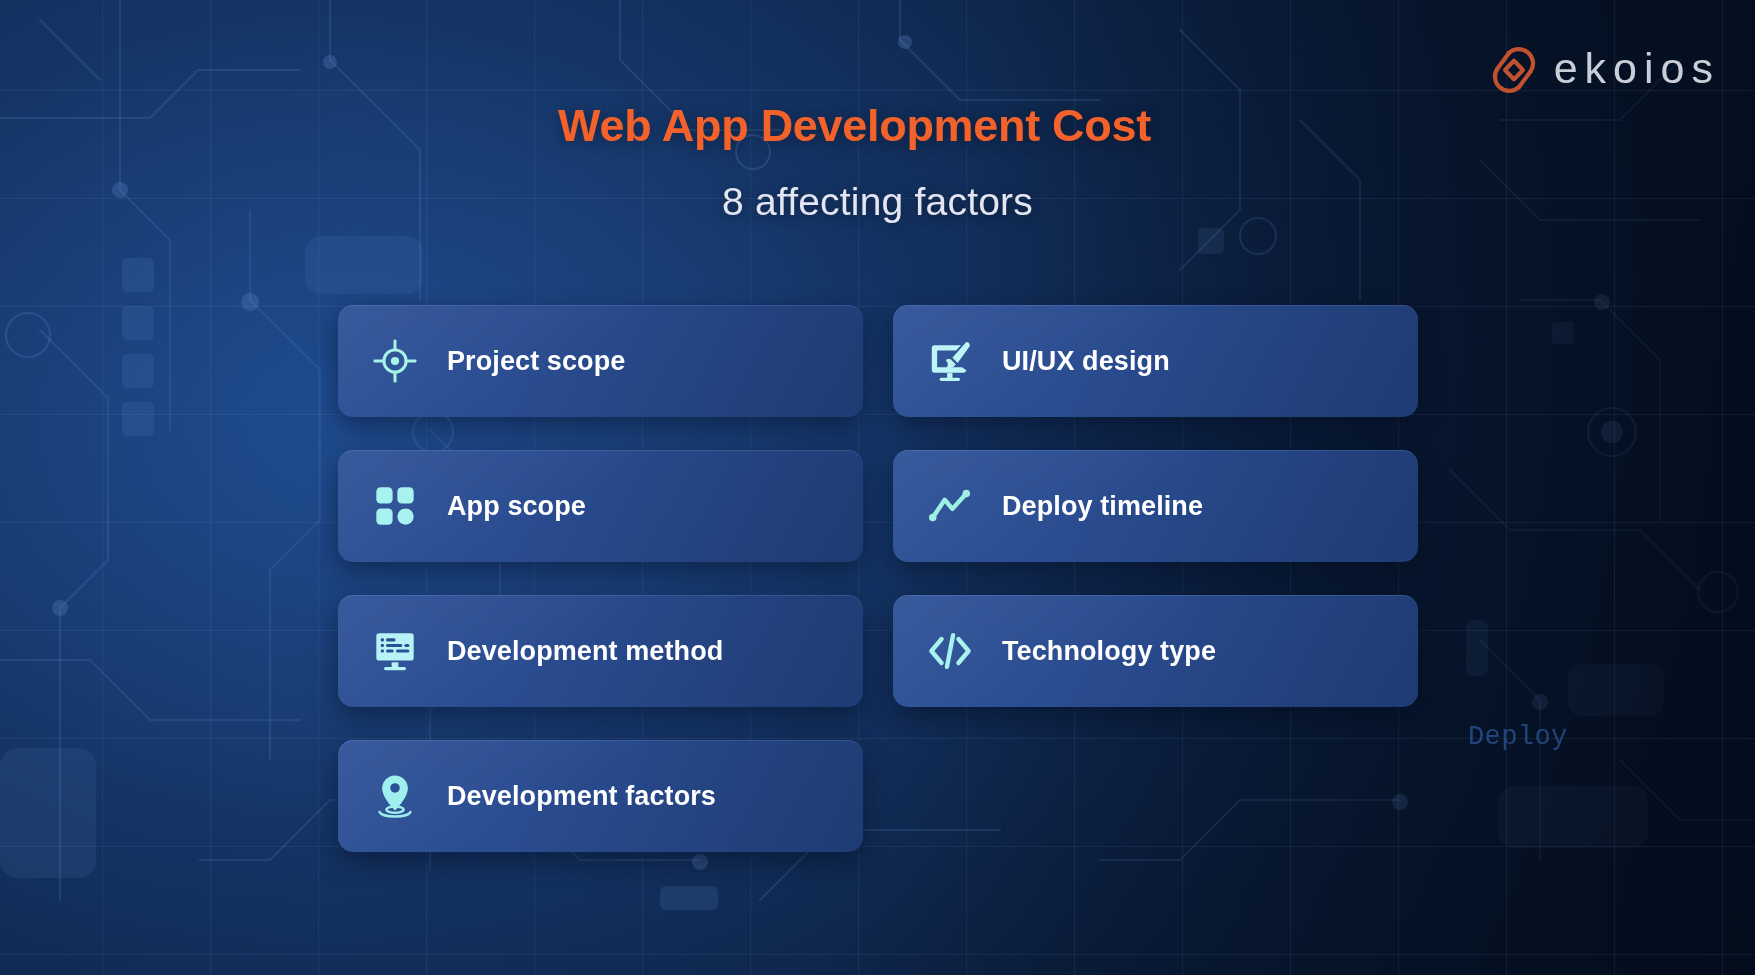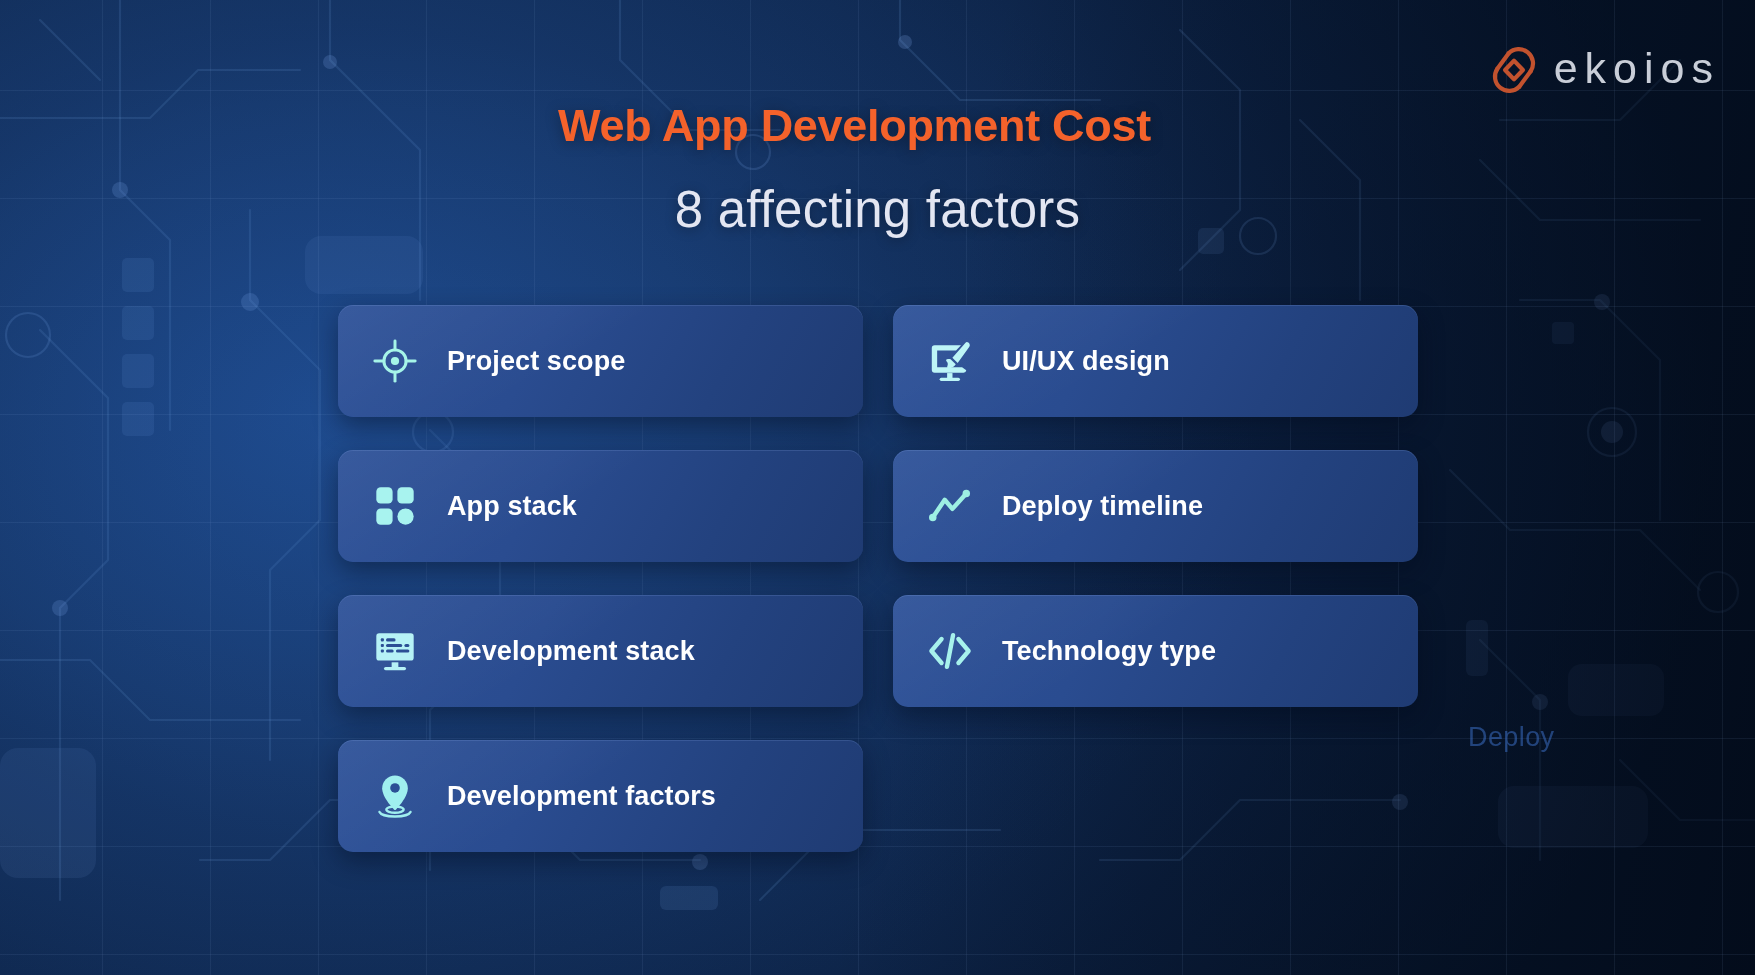--- a/index.html
+++ b/index.html
@@ -69,21 +69,21 @@
     text-align:center;
     font-size:45px;
     font-weight:bold;
     color:#f4622b;
     letter-spacing:-0.3px;
     text-shadow:0 2px 14px rgba(0,0,0,0.35);
   }
   #subtitle {
     position:absolute; top:180px; left:0; width:1755px;
     text-align:center;
-    font-size:51px;
+    font-size:39px;
     font-weight:400;
     color:#e3e6f2;
     letter-spacing:0.2px;
     text-shadow:0 2px 12px rgba(0,0,0,0.35);
   }
 
   
   #cards {
     position:absolute;
     left:338px; top:305px;
@@ -193,21 +193,21 @@
       <rect x="305" y="236" width="118" height="58" rx="16"></rect>
       <rect x="1568" y="664" width="96" height="52" rx="14"></rect>
       <rect x="1498" y="786" width="150" height="62" rx="16"></rect>
       <rect x="0" y="748" width="96" height="130" rx="18"></rect>
     </g>
   </svg>
 
   <div id="vignette"></div>
   <div id="grid"></div>
 
-  <div class="bg-word" style="left:1468px; top:722px;">Deploy</div>
+  <div class="bg-word" style="left:1468px; top:722px;font-family:Liberation Mono, monospace;">Deploy</div>
 
   <div id="logo">
     <svg class="mark" viewBox="0 0 64 64">
       <g fill="none" stroke="#c2522e" stroke-width="5.2" stroke-linecap="round">
         <path d="M25.5 11.5 A17.5 17.5 0 0 1 52.5 33.5"></path>
         <path d="M38.5 52.5 A17.5 17.5 0 0 1 11.5 30.5"></path>
         <path d="M25.5 11.5 L11.5 30.5"></path>
         <path d="M52.5 33.5 L38.5 52.5"></path>
         <path d="M32 20.5 L43 32 L32 43.5 L21 32 Z" stroke-linejoin="round"></path>
       </g>
@@ -255,21 +255,21 @@
       <span class="ico">
         <svg viewBox="0 0 48 48">
           <g fill="#a8f3ef">
             <rect x="4.5" y="4.5" width="17" height="17" rx="4.6"></rect>
             <rect x="26.5" y="4.5" width="17" height="17" rx="4.6"></rect>
             <rect x="4.5" y="26.5" width="17" height="17" rx="4.6"></rect>
             <circle cx="35" cy="35" r="8.5"></circle>
           </g>
         </svg>
       </span>
-      <span class="label">App stack</span>
+      <span class="label">App scope</span>
     </div>
 
     <div class="card">
       <span class="ico">
         <svg viewBox="0 0 48 48">
           <g fill="none" stroke="#9ef0e3" stroke-width="4.6" stroke-linecap="round" stroke-linejoin="round">
             <path d="M6 36 L18.5 17.5 L26.5 27 L41 11"></path>
           </g>
           <circle cx="6" cy="36" r="3.9" fill="#9ef0e3"></circle>
           <circle cx="41" cy="11" r="3.9" fill="#9ef0e3"></circle>
@@ -292,21 +292,21 @@
             <rect x="14.6" y="10.8" width="10" height="3.2" rx="1.6"></rect>
             <rect x="9.2" y="16.6" width="3.2" height="3.2" rx="1"></rect>
             <rect x="14.6" y="16.6" width="17" height="3.2" rx="1.6"></rect>
             <rect x="33.8" y="16.6" width="5.2" height="3.2" rx="1.6"></rect>
             <rect x="9.2" y="22.4" width="3.2" height="3.2" rx="1"></rect>
             <rect x="14.6" y="22.4" width="8" height="3.2" rx="1.6"></rect>
             <rect x="25.0" y="22.4" width="14" height="3.2" rx="1.6"></rect>
           </g>
         </svg>
       </span>
-      <span class="label">Development stack</span>
+      <span class="label">Development method</span>
     </div>
 
     <div class="card">
       <span class="ico">
         <svg viewBox="0 0 48 48">
           <g fill="none" stroke="#a7f2ec" stroke-width="4.6" stroke-linecap="round" stroke-linejoin="round">
             <path d="M15.2 11.5 L4.6 24 L15.2 36.5"></path>
             <path d="M32.8 11.5 L43.4 24 L32.8 36.5"></path>
             <path d="M27.2 7.5 L20.8 40.5"></path>
           </g>

